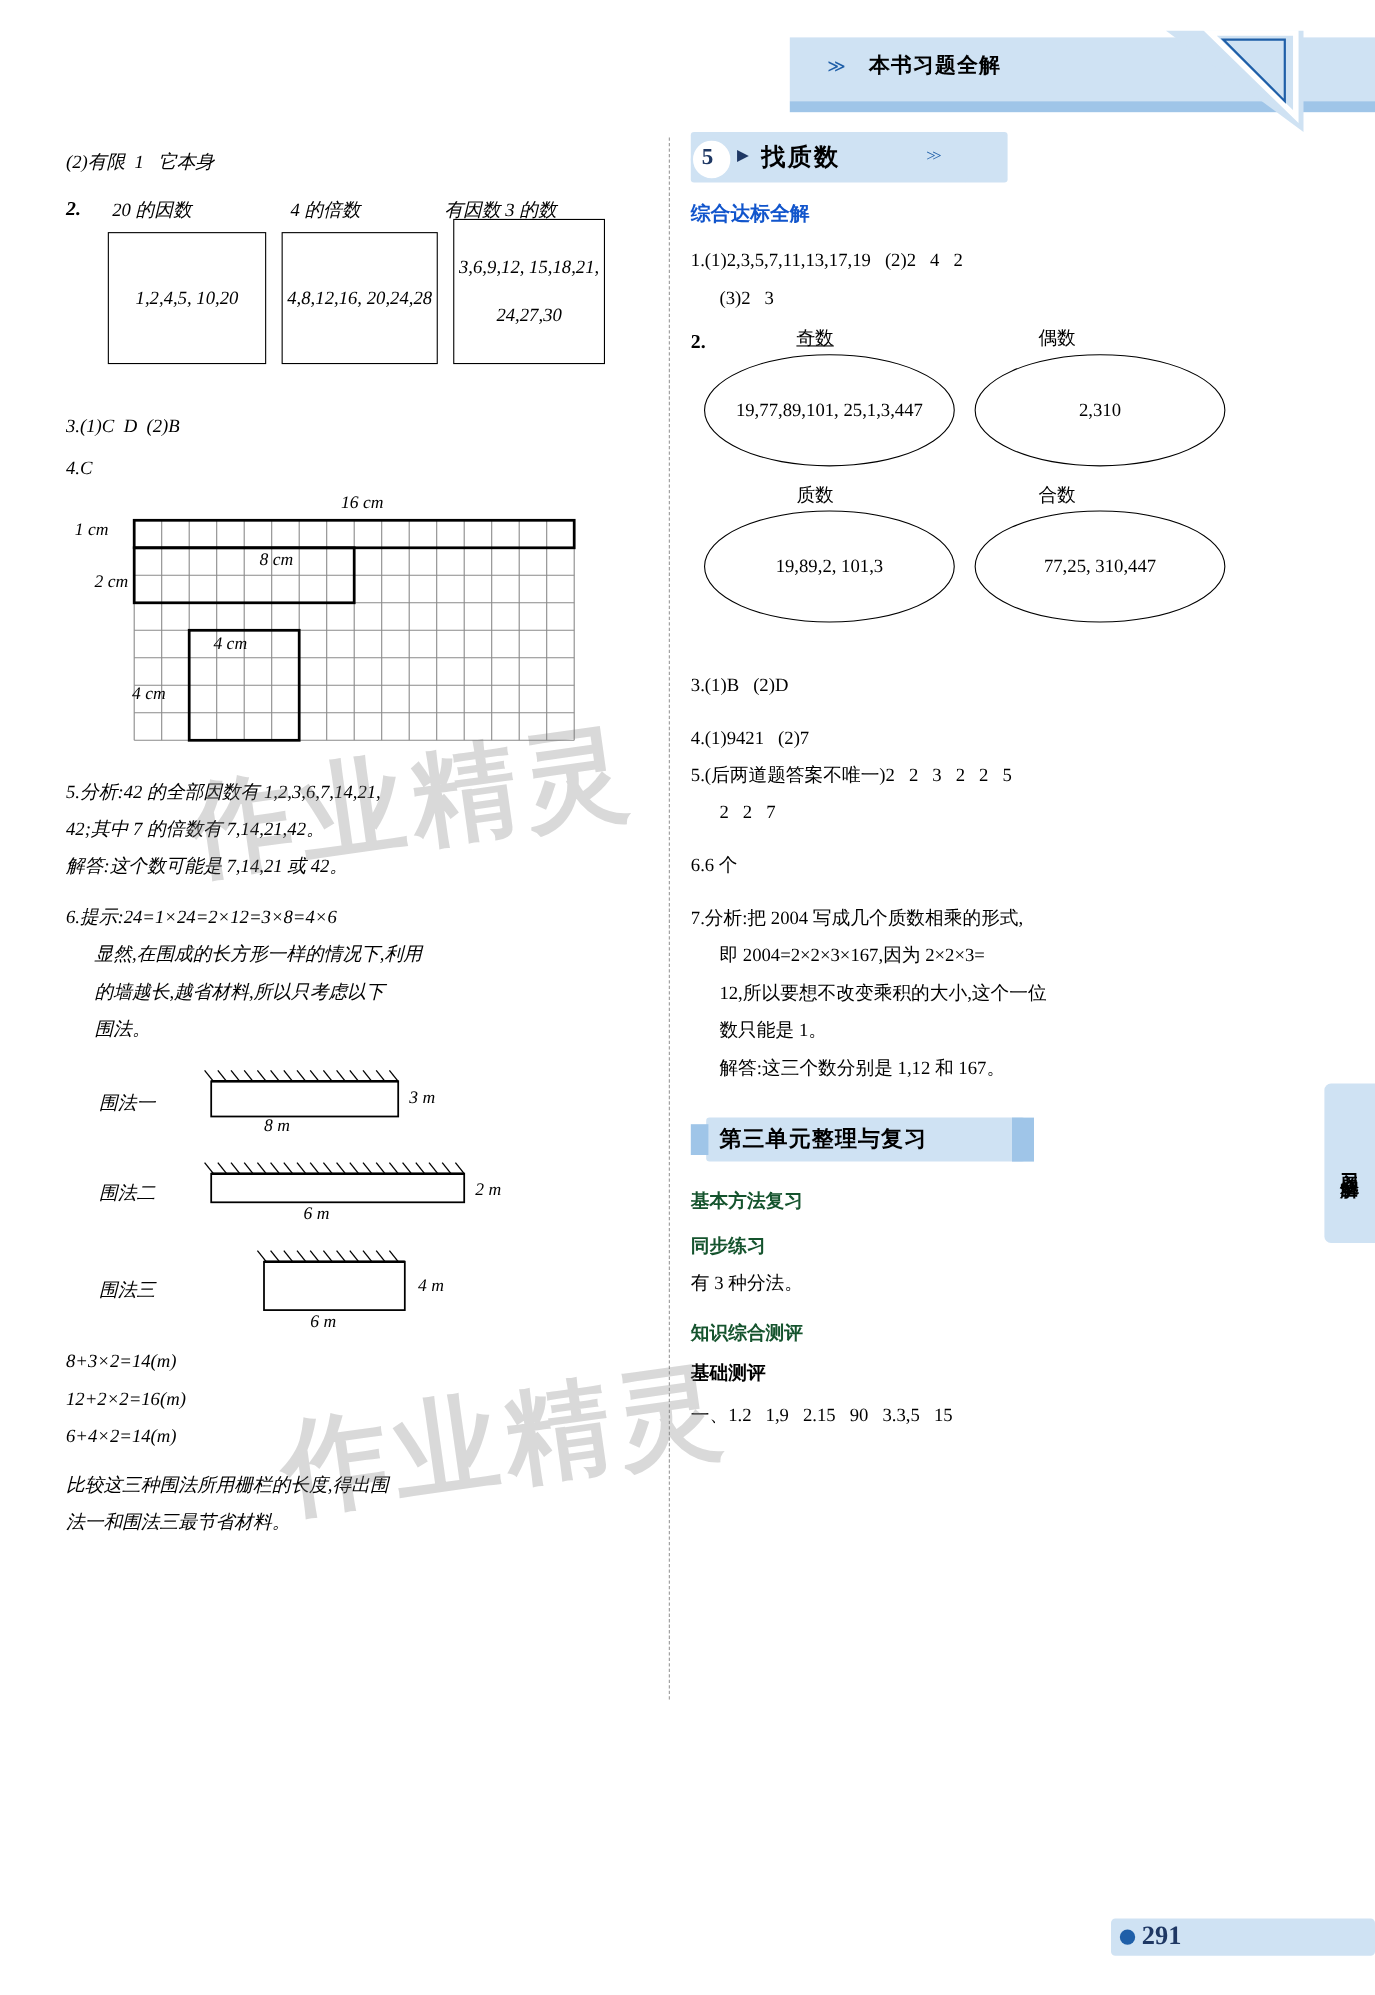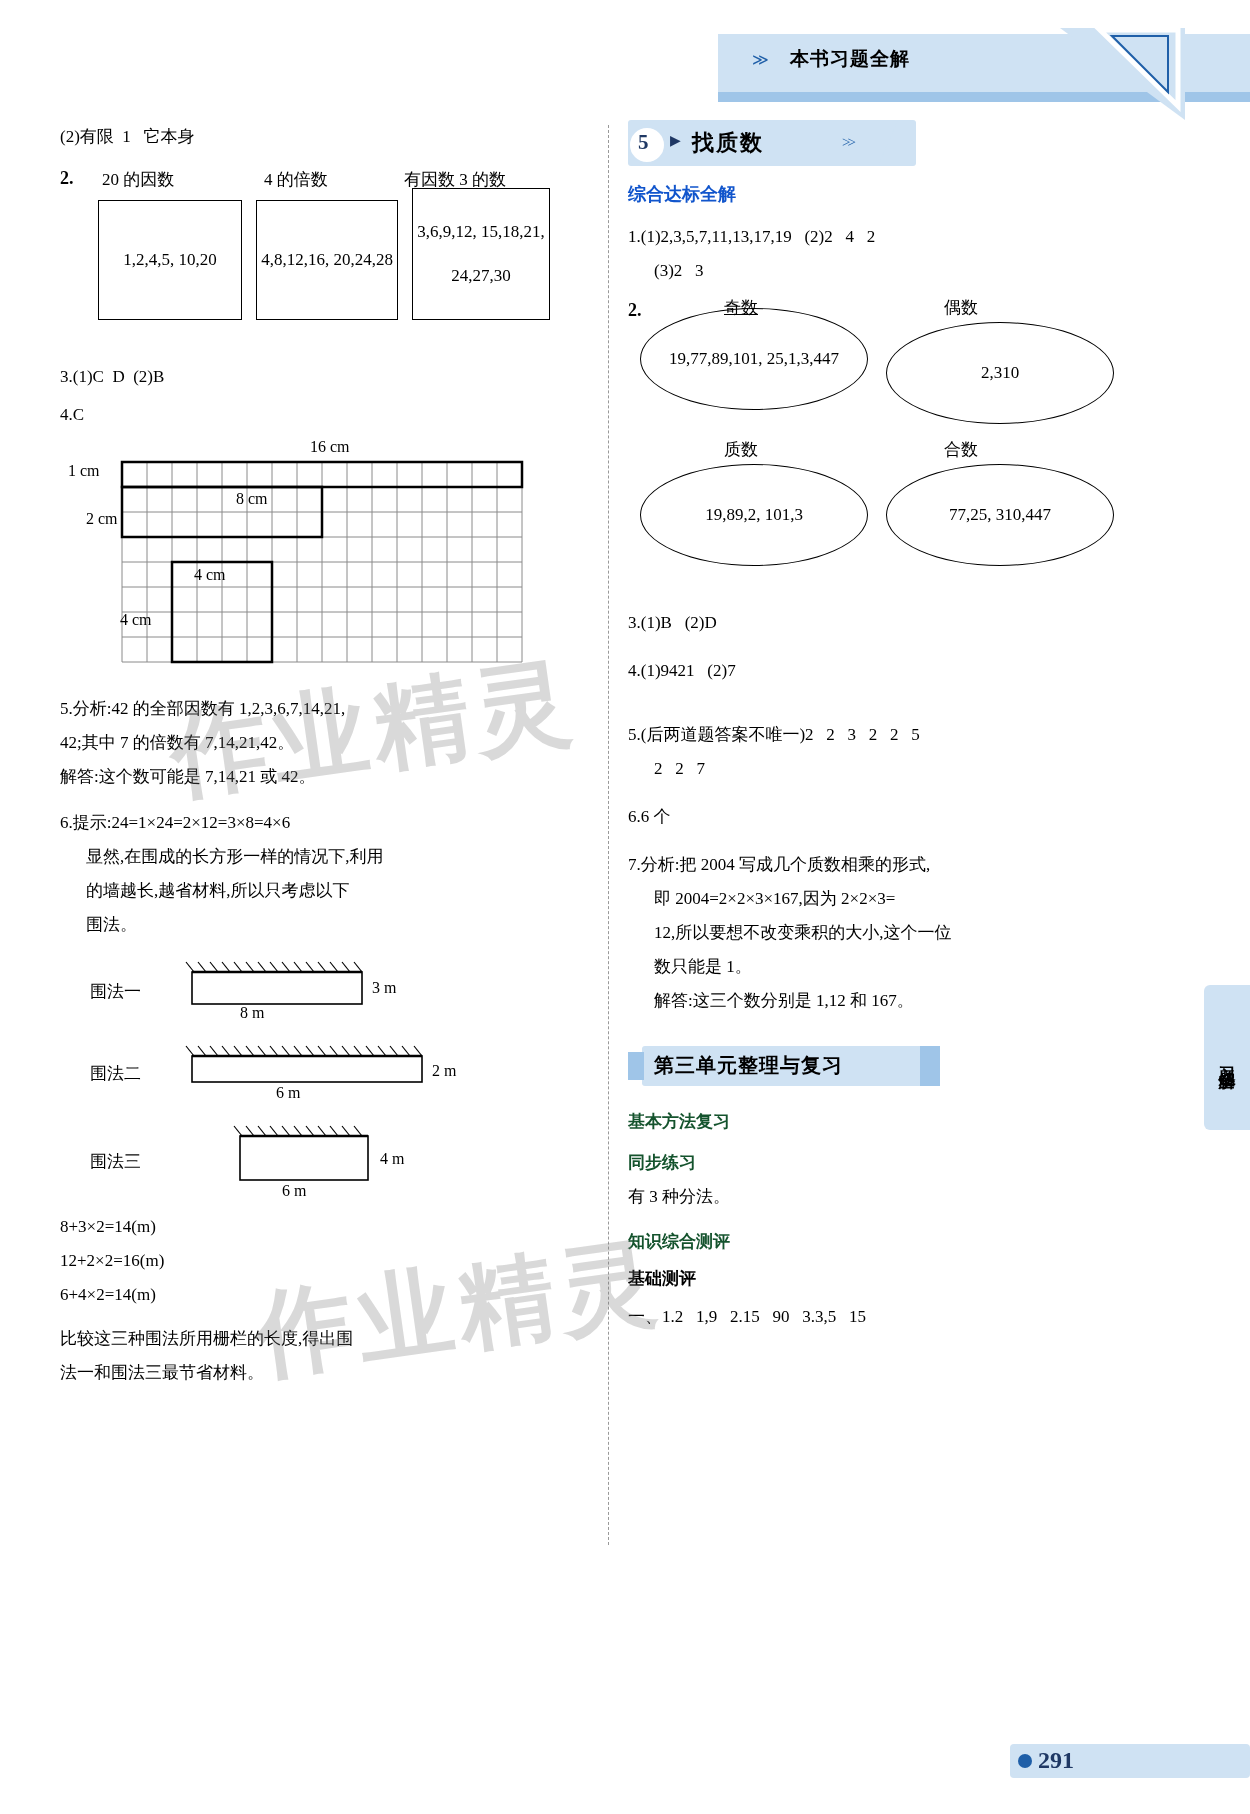--- a/index.html
+++ b/index.html
@@ -28,21 +28,21 @@
   }
   .header-marks{
     position:absolute;top:50px;left:752px;
     color:#1f5fa8;font-size:16px;letter-spacing:-2px;
   }
   .corner-shape{
     position:absolute;top:20px;left:1060px;
   }
 
   
-  .col-left{position:absolute;left:60px;top:120px;width:520px;}
+  .col-left{position:absolute;left:60px;top:131px;width:520px;font-style:italic;}
   .col-right{position:absolute;left:628px;top:120px;width:520px;}
   .divider{
     position:absolute;left:608px;top:125px;height:1420px;width:0;
     border-left:1px dashed #999;
   }
 
   .line{font-size:17px;color:#000;line-height:34px;white-space:pre;}
   .indent{margin-left:26px;}
   .blue-head{color:#1155cc;font-weight:bold;font-size:18px;}
   .blue-head2{color:#14532d;font-weight:bold;font-size:17px;}
@@ -307,21 +307,21 @@
 
     <div class="blue-head" style="margin-top:6px;">综合达标全解</div>
 
     <div class="line" style="margin-top:14px;">1.(1)2,3,5,7,11,13,17,19   (2)2   4   2</div>
     <div class="line indent">(3)2   3</div>
 
     <div style="position:relative;height:310px;margin-top:8px;">
       <div style="position:absolute;left:0;top:4px;font-size:18px;font-weight:bold;">2.</div>
       <div style="position:absolute;left:96px;top:0px;font-size:17px;text-decoration:underline;">奇数</div>
       <div style="position:absolute;left:316px;top:0px;font-size:17px;">偶数</div>
-      <div class="ellipse" style="position:absolute;left:12px;top:12px;width:226px;height:100px;">
+      <div class="ellipse" style="position:absolute;left:12px;top:26px;width:226px;height:100px;">
           <span>19,77,89,101,
 25,1,3,447</span>
         </div>
       <div class="ellipse" style="position:absolute;left:258px;top:26px;width:226px;height:100px;">
           <span>2,310</span>
         </div>
 
       <div style="position:absolute;left:96px;top:142px;font-size:17px;">质数</div>
       <div style="position:absolute;left:316px;top:142px;font-size:17px;">合数</div>
       <div class="ellipse" style="position:absolute;left:12px;top:168px;width:226px;height:100px;">
@@ -329,21 +329,21 @@
 101,3</span>
         </div>
       <div class="ellipse" style="position:absolute;left:258px;top:168px;width:226px;height:100px;">
           <span>77,25,
 310,447</span>
         </div>
     </div>
 
     <div class="line">3.(1)B   (2)D</div>
     <div class="line" style="margin-top:14px;">4.(1)9421   (2)7</div>
-    <div class="line" style="margin-top:30px;">5.(后两道题答案不唯一)2   2   3   2   2   5</div>
+    <div class="line" style="margin-top:0;">5.(后两道题答案不唯一)2   2   3   2   2   5</div>
     <div class="line indent">2   2   7</div>
     <div class="line" style="margin-top:14px;">6.6 个</div>
 
     <div class="line" style="margin-top:14px;">7.分析:把 2004 写成几个质数相乘的形式,</div>
     <div class="line indent">即 2004=2×2×3×167,因为 2×2×3=</div>
     <div class="line indent">12,所以要想不改变乘积的大小,这个一位</div>
     <div class="line indent">数只能是 1。</div>
     <div class="line indent">解答:这三个数分别是 1,12 和 167。</div>
 
     <div style="position:relative;height:56px;margin-top:26px;">

